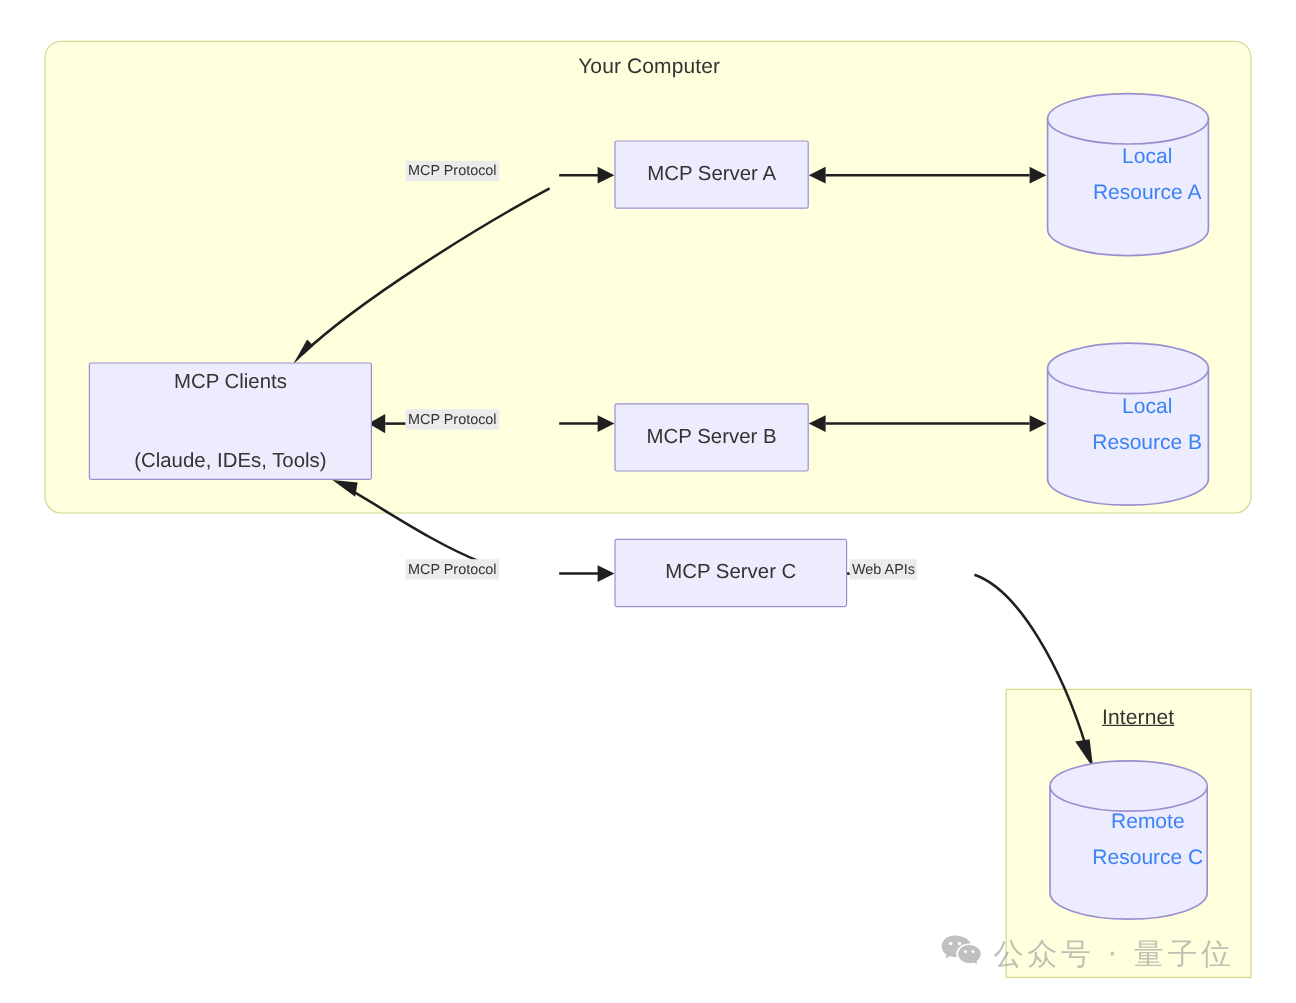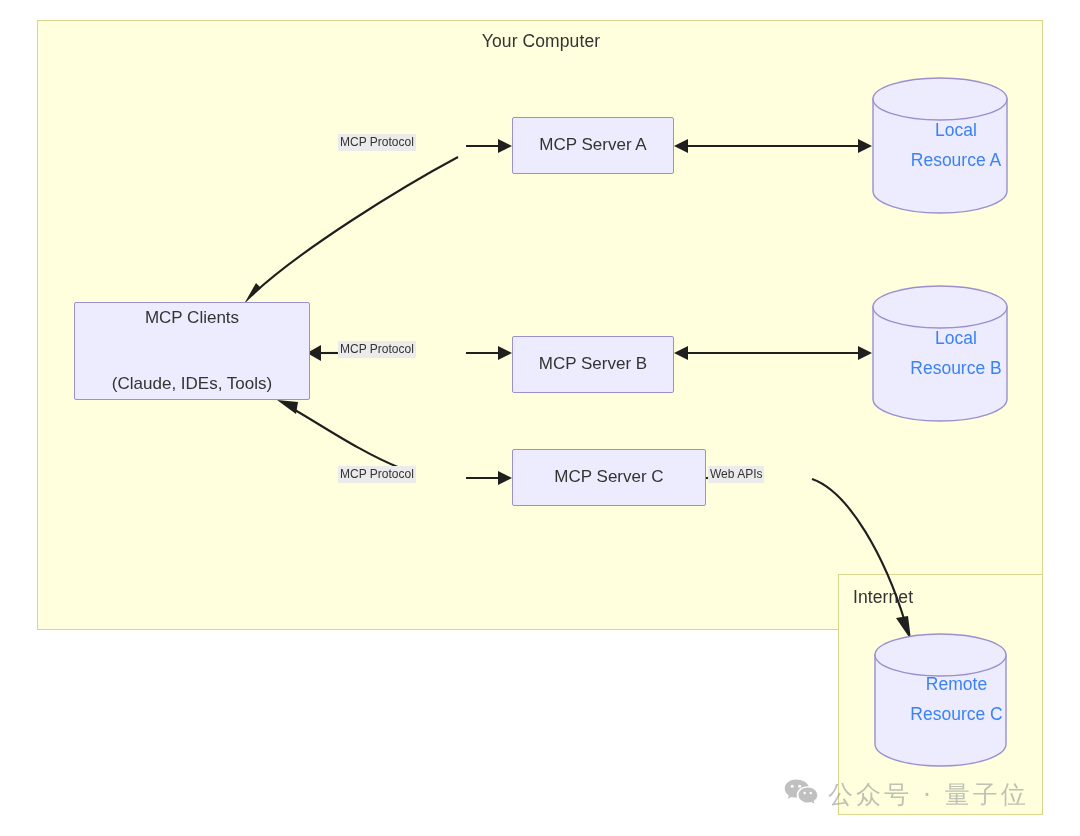--- a/index.html
+++ b/index.html
@@ -20,23 +20,24 @@
   }
   
   .group-box {
     position: absolute;
     background: #ffffdd;
     border: 1.4px solid #d6d68f;
     box-sizing: border-box;
   }
   #group-your-computer {
     left: 37px;
-    top: 20px;
+    top: 34px;
     width: 1006px;
-    height: 610px;
+    height: 394px;
+    border-radius: 14px;
   }
   #group-internet {
     left: 838px;
     top: 574px;
     width: 205px;
     height: 241px;
   }
   .group-title {
     position: absolute;
     font-size: 17.5px;
@@ -47,22 +48,24 @@
   #title-your-computer {
     left: 0;
     top: 10px;
     width: 1006px;
     text-align: center;
   }
   #title-internet {
     left: 0;
     top: 12px;
     width: 205px;
+    text-align: center;
     padding-left: 14px;
     box-sizing: border-box;
+    text-decoration: underline;
   }
 
   
   .node-box {
     position: absolute;
     background: #ececfe;
     border: 1.3px solid #9b8fd0;
     border-radius: 2px;
     box-sizing: border-box;
     display: flex;

